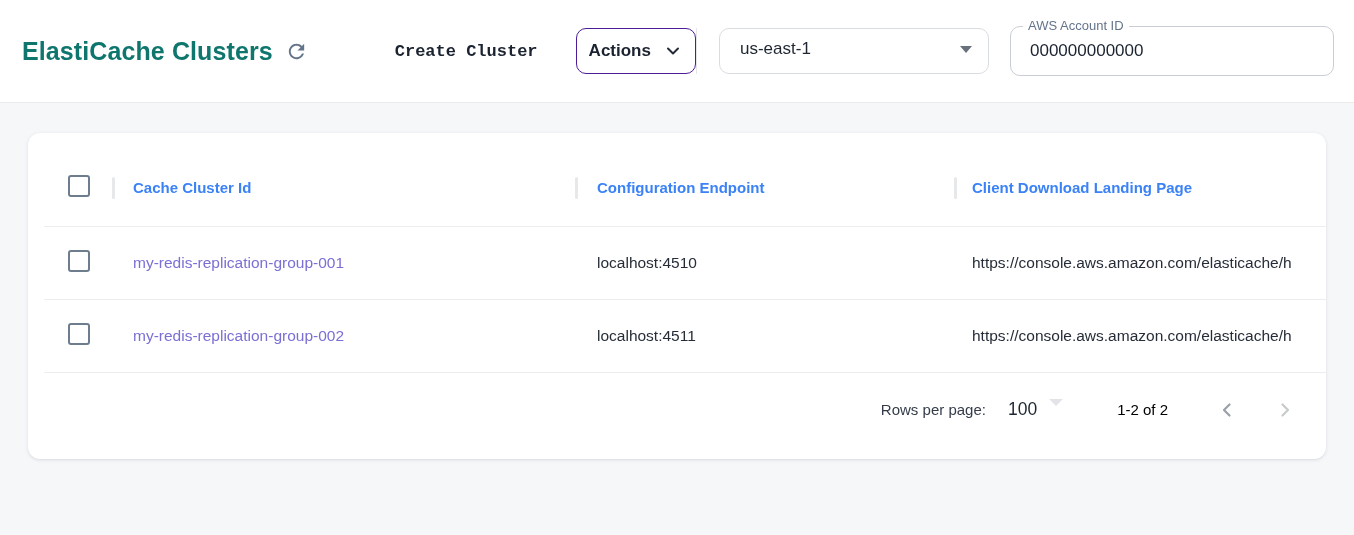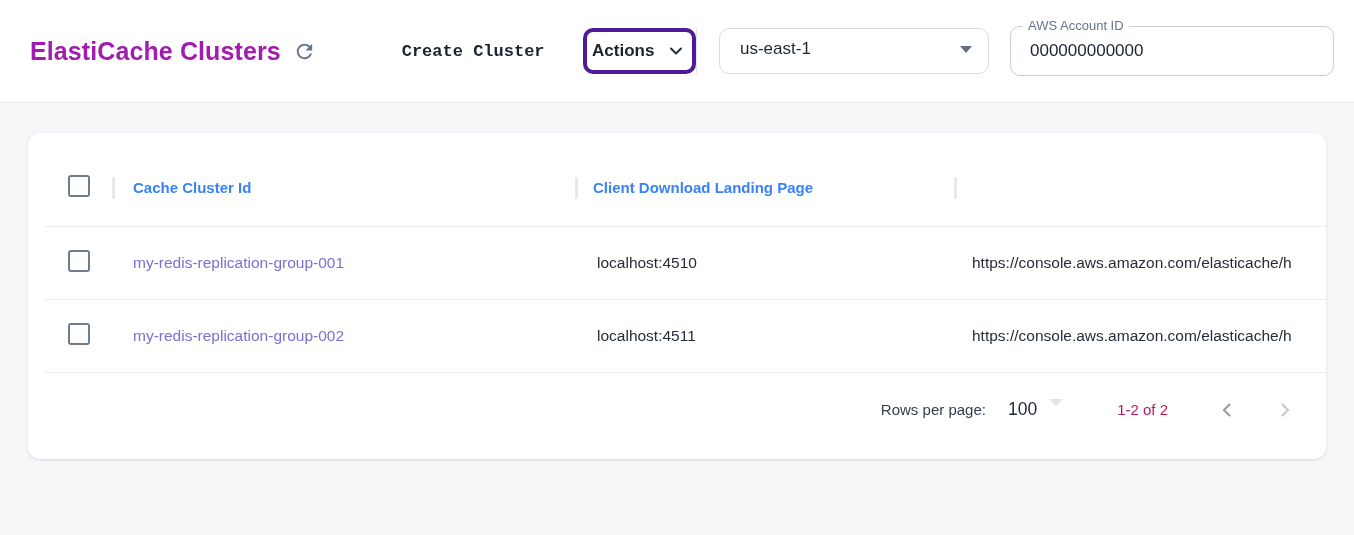--- a/index.html
+++ b/index.html
@@ -13,22 +13,22 @@
 
   
   .app-header {
     display: flex; align-items: center;
     height: 103px;
     background: #ffffff;
     border-bottom: 1px solid #eaebed;
     padding: 0 20px;
   }
   .page-title {
-    margin-left: 10px;
-    font-size: 25px; font-weight: 700; color: #a21caf;
+    margin-left: 2px;
+    font-size: 25px; font-weight: 700; color: #0f766e;
     letter-spacing: 0.1px;
     white-space: nowrap;
   }
   .refresh-btn {
     margin-left: 12px;
     width: 30px; height: 30px;
     display: flex; align-items: center; justify-content: center;
     background: none; border: none; cursor: pointer;
   }
   .create-btn {
@@ -37,21 +37,21 @@
     font-family: Liberation Mono, monospace;
     font-size: 17px; font-weight: 700; color: #1b2330;
     white-space: nowrap;
     padding: 8px 6px;
   }
   .actions-btn {
     margin-left: 32px;
     height: 46px; width: 150px;
     display: flex; align-items: center; justify-content: center; gap: 12px;
     background: #ffffff;
-    border: 4px solid #4c1d95; border-radius: 10px;
+    border: 1px solid #4c1d95; border-radius: 10px;
     font-family: "Liberation Sans", sans-serif;
     font-size: 17px; font-weight: 700; color: #1b2330;
     cursor: pointer;
   }
   .right-group {
     margin-left: auto;
     display: flex; align-items: center;
   }
   .v-divider {
     width: 1px; height: 46px;
@@ -159,21 +159,21 @@
     cursor: pointer;
   }
   .rpp-value { font-size: 17.5px; color: #1e2632; }
   .rpp-caret {
     margin-left: 12px;
     width: 0; height: 0;
     border-left: 7px solid transparent;
     border-right: 7px solid transparent;
     border-top: 7px solid #e2e4e7;
   }
-  .range-label { margin-left: 54px; font-size: 15px; color: #be185d; }
+  .range-label { margin-left: 54px; font-size: 15px; color: #000000; }
   .page-btn {
     background: none; border: none; padding: 0;
     width: 26px; height: 26px;
     display: flex; align-items: center; justify-content: center;
     cursor: pointer;
   }
   .prev-btn { margin-left: 46px; }
   .next-btn { margin-left: 32px; }
 </style>
 </head>
@@ -217,20 +217,21 @@
 </header>
 
 <main>
   <section class="card">
 
     <div class="grid-row header-row">
       <div class="cell-check">
         <span class="checkbox"></span>
       </div>
       <div class="cell-1 col-header">Cache Cluster Id</div>
+      <div class="cell-2 col-header">Configuration Endpoint</div>
       <div class="cell-3 col-header">Client Download Landing Page</div>
       <span class="col-sep sep-1"></span>
       <span class="col-sep sep-2"></span>
       <span class="col-sep sep-3"></span>
     </div>
 
     <div class="hr"></div>
 
     <div class="grid-row data-row">
       <div class="cell-check">

